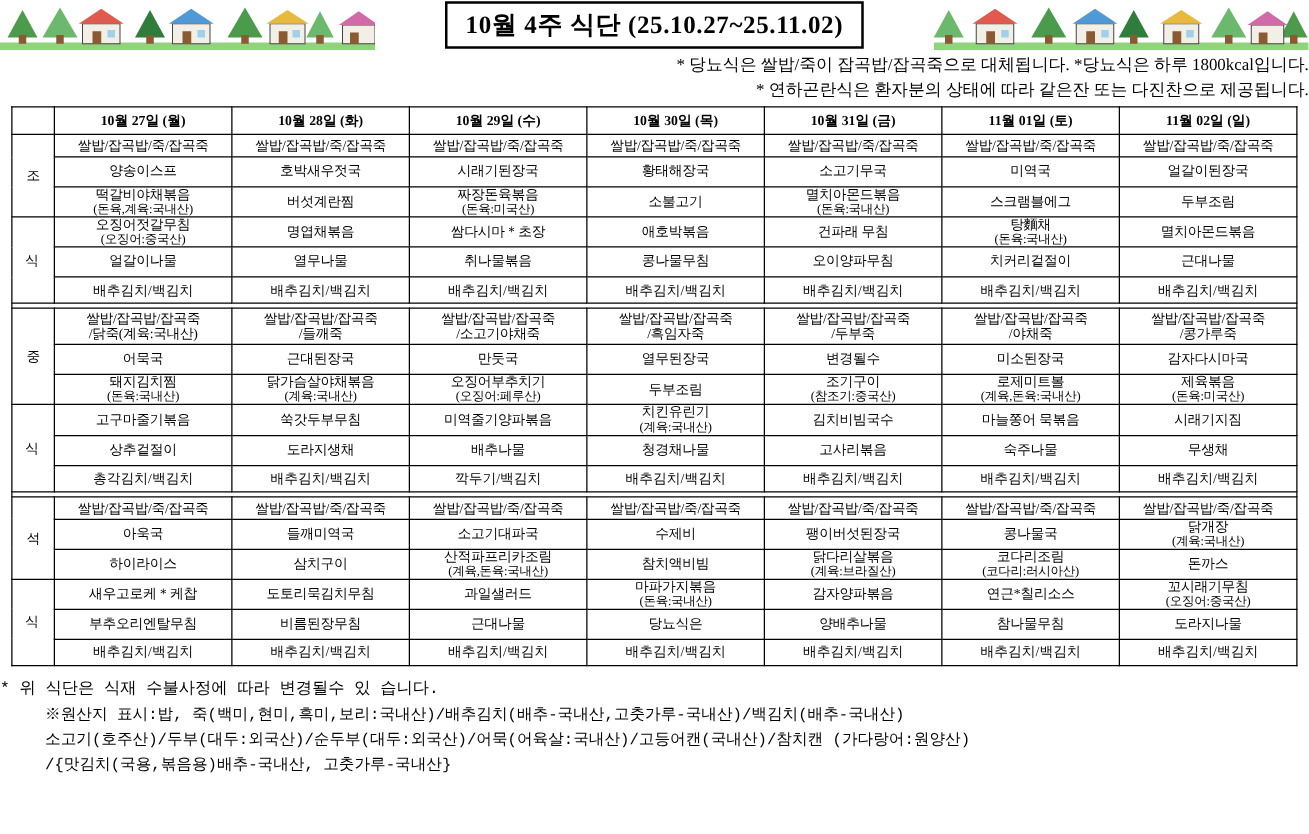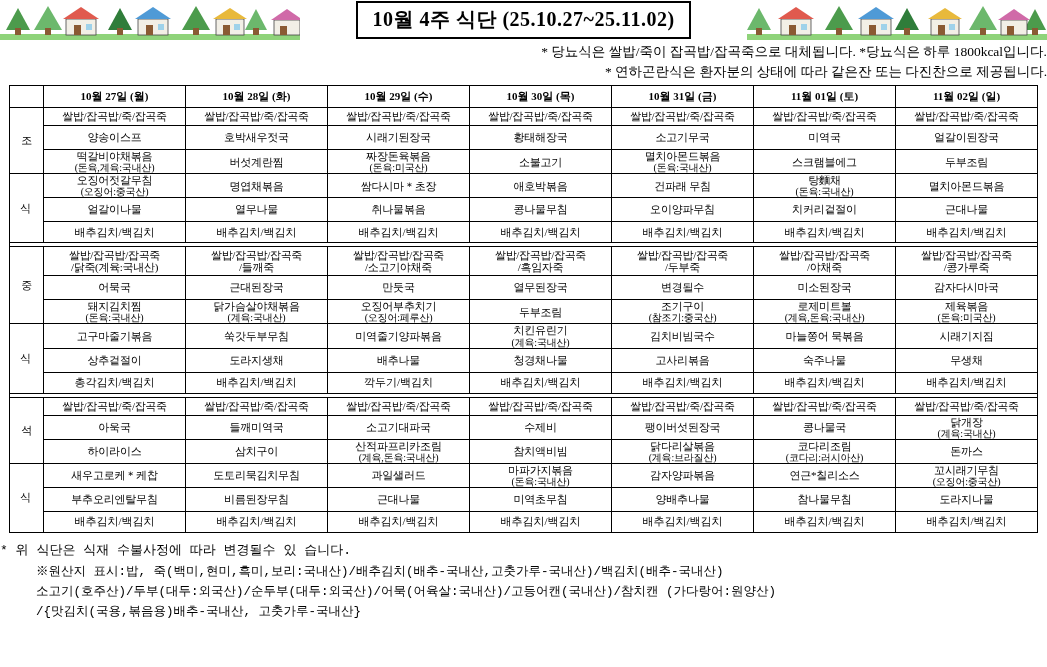--- a/index.html
+++ b/index.html
@@ -404,21 +404,21 @@
         <td class="dish tall2"><span>과일샐러드</span><span class="sub"></span></td>
         <td class="dish tall2"><span>마파가지볶음</span><span class="sub">(돈육:국내산)</span></td>
         <td class="dish tall2"><span>감자양파볶음</span><span class="sub"></span></td>
         <td class="dish tall2"><span>연근*칠리소스</span><span class="sub"></span></td>
         <td class="dish tall2"><span>꼬시래기무침</span><span class="sub">(오징어:중국산)</span></td>
       </tr>
       <tr>
         <td class="dish"><span>부추오리엔탈무침</span></td>
         <td class="dish"><span>비름된장무침</span></td>
         <td class="dish"><span>근대나물</span></td>
-        <td class="dish"><span>미역초무침</span></td>
+        <td class="dish"><span>당뇨식은</span></td>
         <td class="dish"><span>양배추나물</span></td>
         <td class="dish"><span>참나물무침</span></td>
         <td class="dish"><span>도라지나물</span></td>
       </tr>
       <tr class="kimchi">
         <td>배추김치/백김치</td>
         <td>배추김치/백김치</td>
         <td>배추김치/백김치</td>
         <td>배추김치/백김치</td>
         <td>배추김치/백김치</td>

